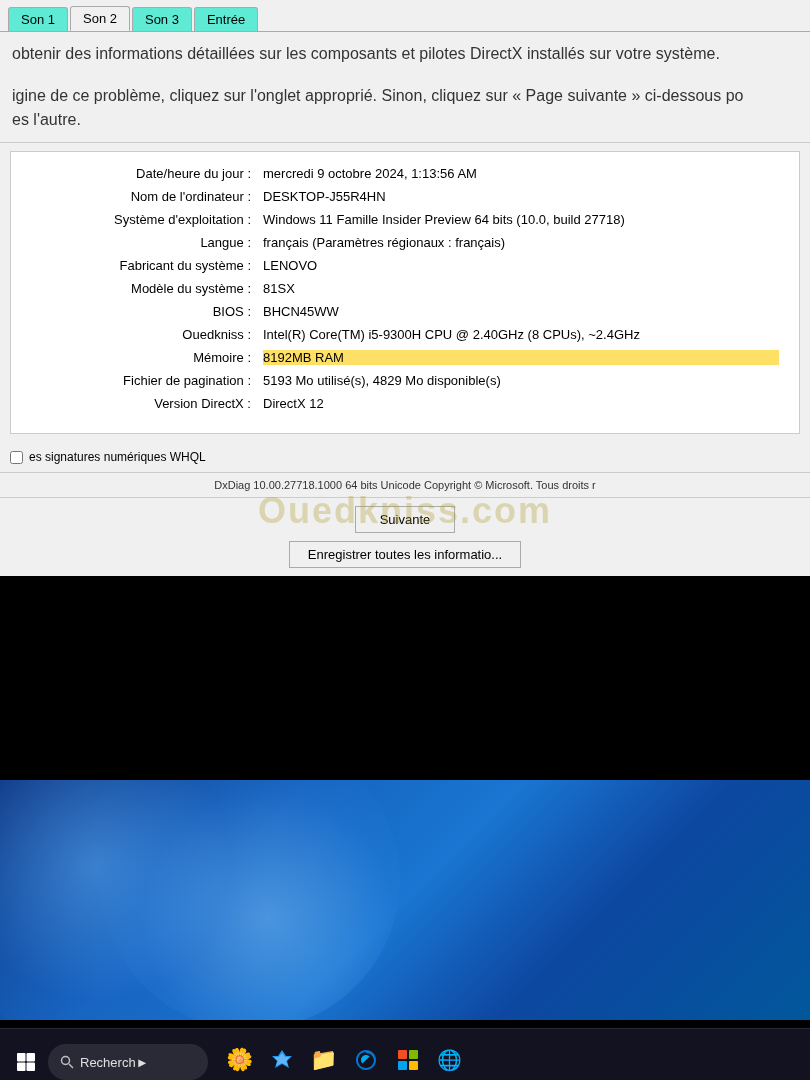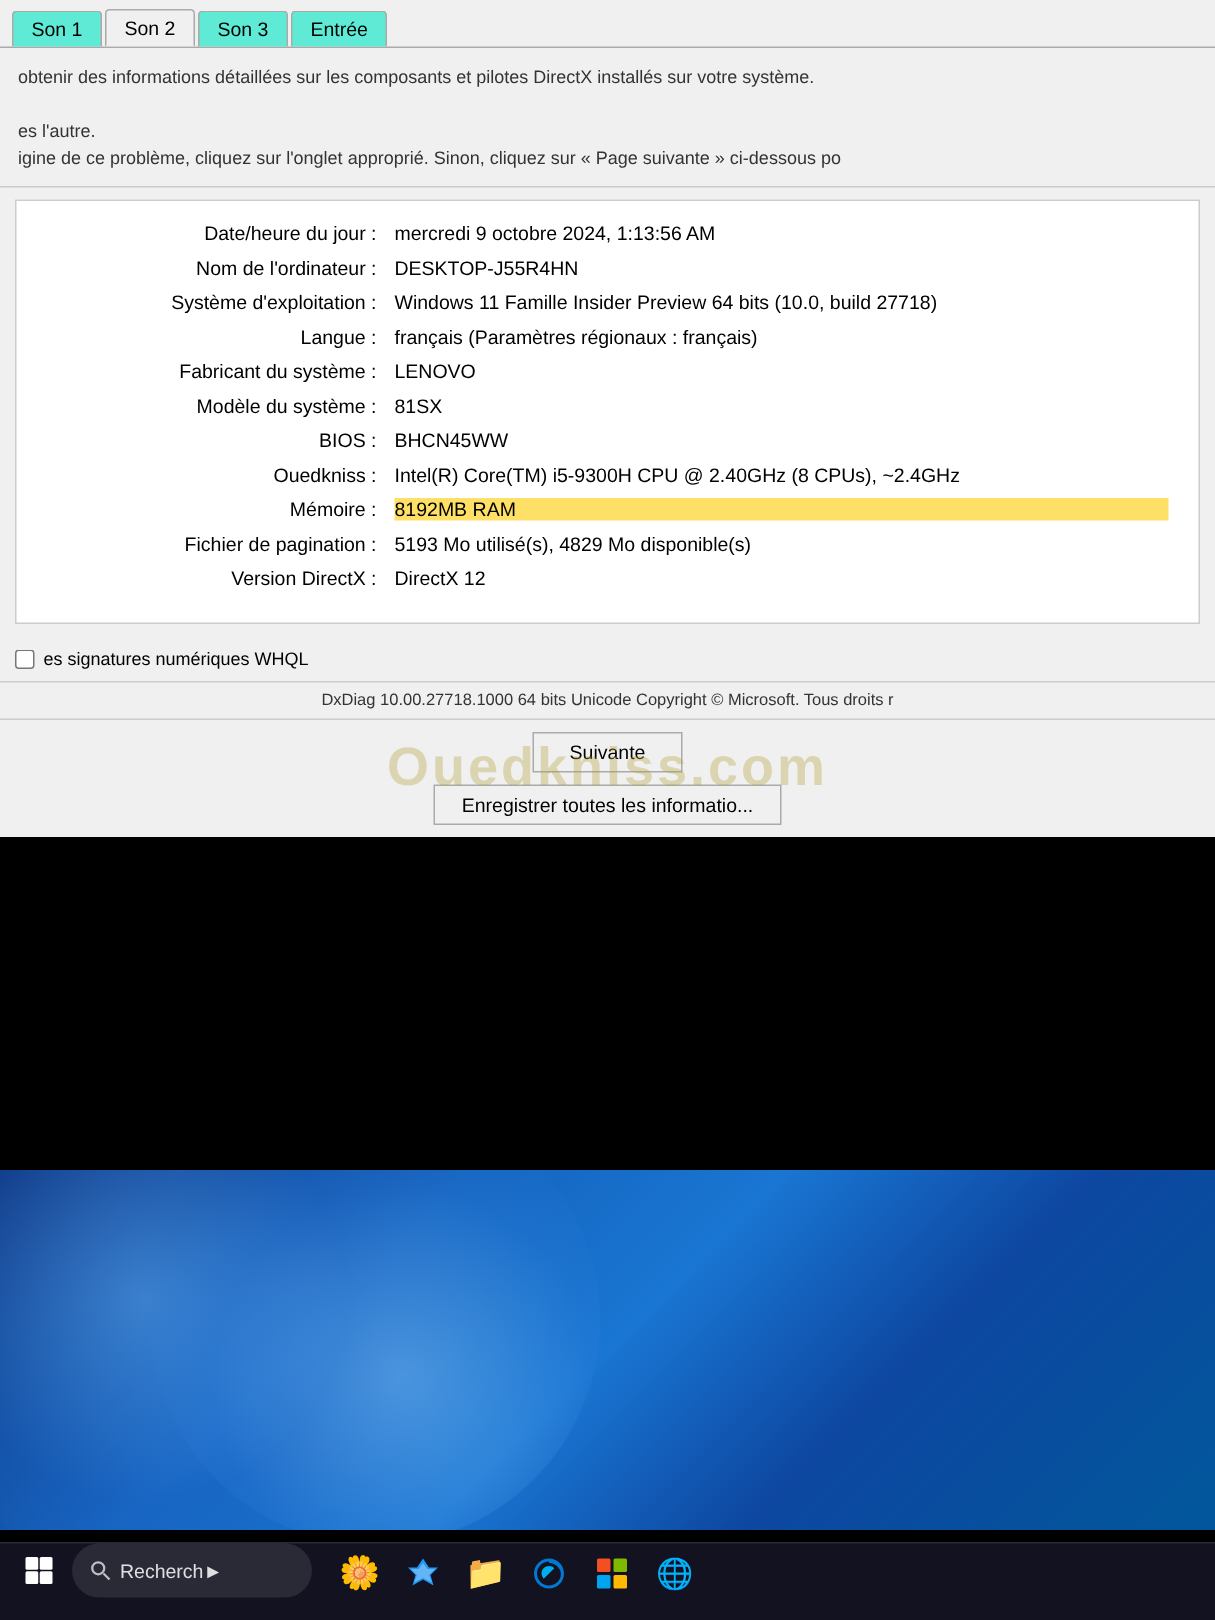--- a/index.html
+++ b/index.html
@@ -43,21 +43,21 @@
     .tab.active {
       background: #f0f0f0;
       border-bottom: 1px solid #f0f0f0;
       z-index: 1;
     }
 
     
     .description-area {
       background: #f0f0f0;
       padding: 10px 12px;
-      font-size: 12px;
+      font-size: 16px;
       color: #333;
       line-height: 1.5;
       border-bottom: 1px solid #ccc;
     }
 
     
     .spacer { height: 18px; }
 
     
     .info-panel {
@@ -179,21 +179,21 @@
 
     
     .taskbar {
       position: absolute;
       bottom: 0;
       left: 0;
       width: 810px;
       height: 52px;
       background: rgba(20, 20, 35, 0.92);
       display: flex;
-      align-items: flex-start;
+      align-items: flex-end;
       padding: 0 8px;
       gap: 4px;
       border-top: 1px solid rgba(255,255,255,0.1);
     }
 
     .taskbar-start {
       width: 36px;
       height: 36px;
       display: flex;
       align-items: center;
@@ -265,22 +265,22 @@
   <div class="tab-bar">
     <div class="tab">Son 1</div>
     <div class="tab active">Son 2</div>
     <div class="tab">Son 3</div>
     <div class="tab">Entrée</div>
   </div>
 
   <div class="description-area">
     <div>obtenir des informations détaillées sur les composants et pilotes DirectX installés sur votre système.</div>
     <div class="spacer"></div>
+    <div>igine de ce problème, cliquez sur l'onglet approprié. Sinon, cliquez sur « Page suivante » ci-dessous po</div>
     <div>es l'autre.</div>
-    <div>igine de ce problème, cliquez sur l'onglet approprié. Sinon, cliquez sur « Page suivante » ci-dessous po</div>
   </div>
 
   <div class="info-panel">
 
     <div class="info-row">
       <span class="info-label">Date/heure du jour :</span>
       <span class="info-separator"></span>
       <span class="info-value">mercredi 9 octobre 2024, 1:13:56 AM</span>
     </div>
 

